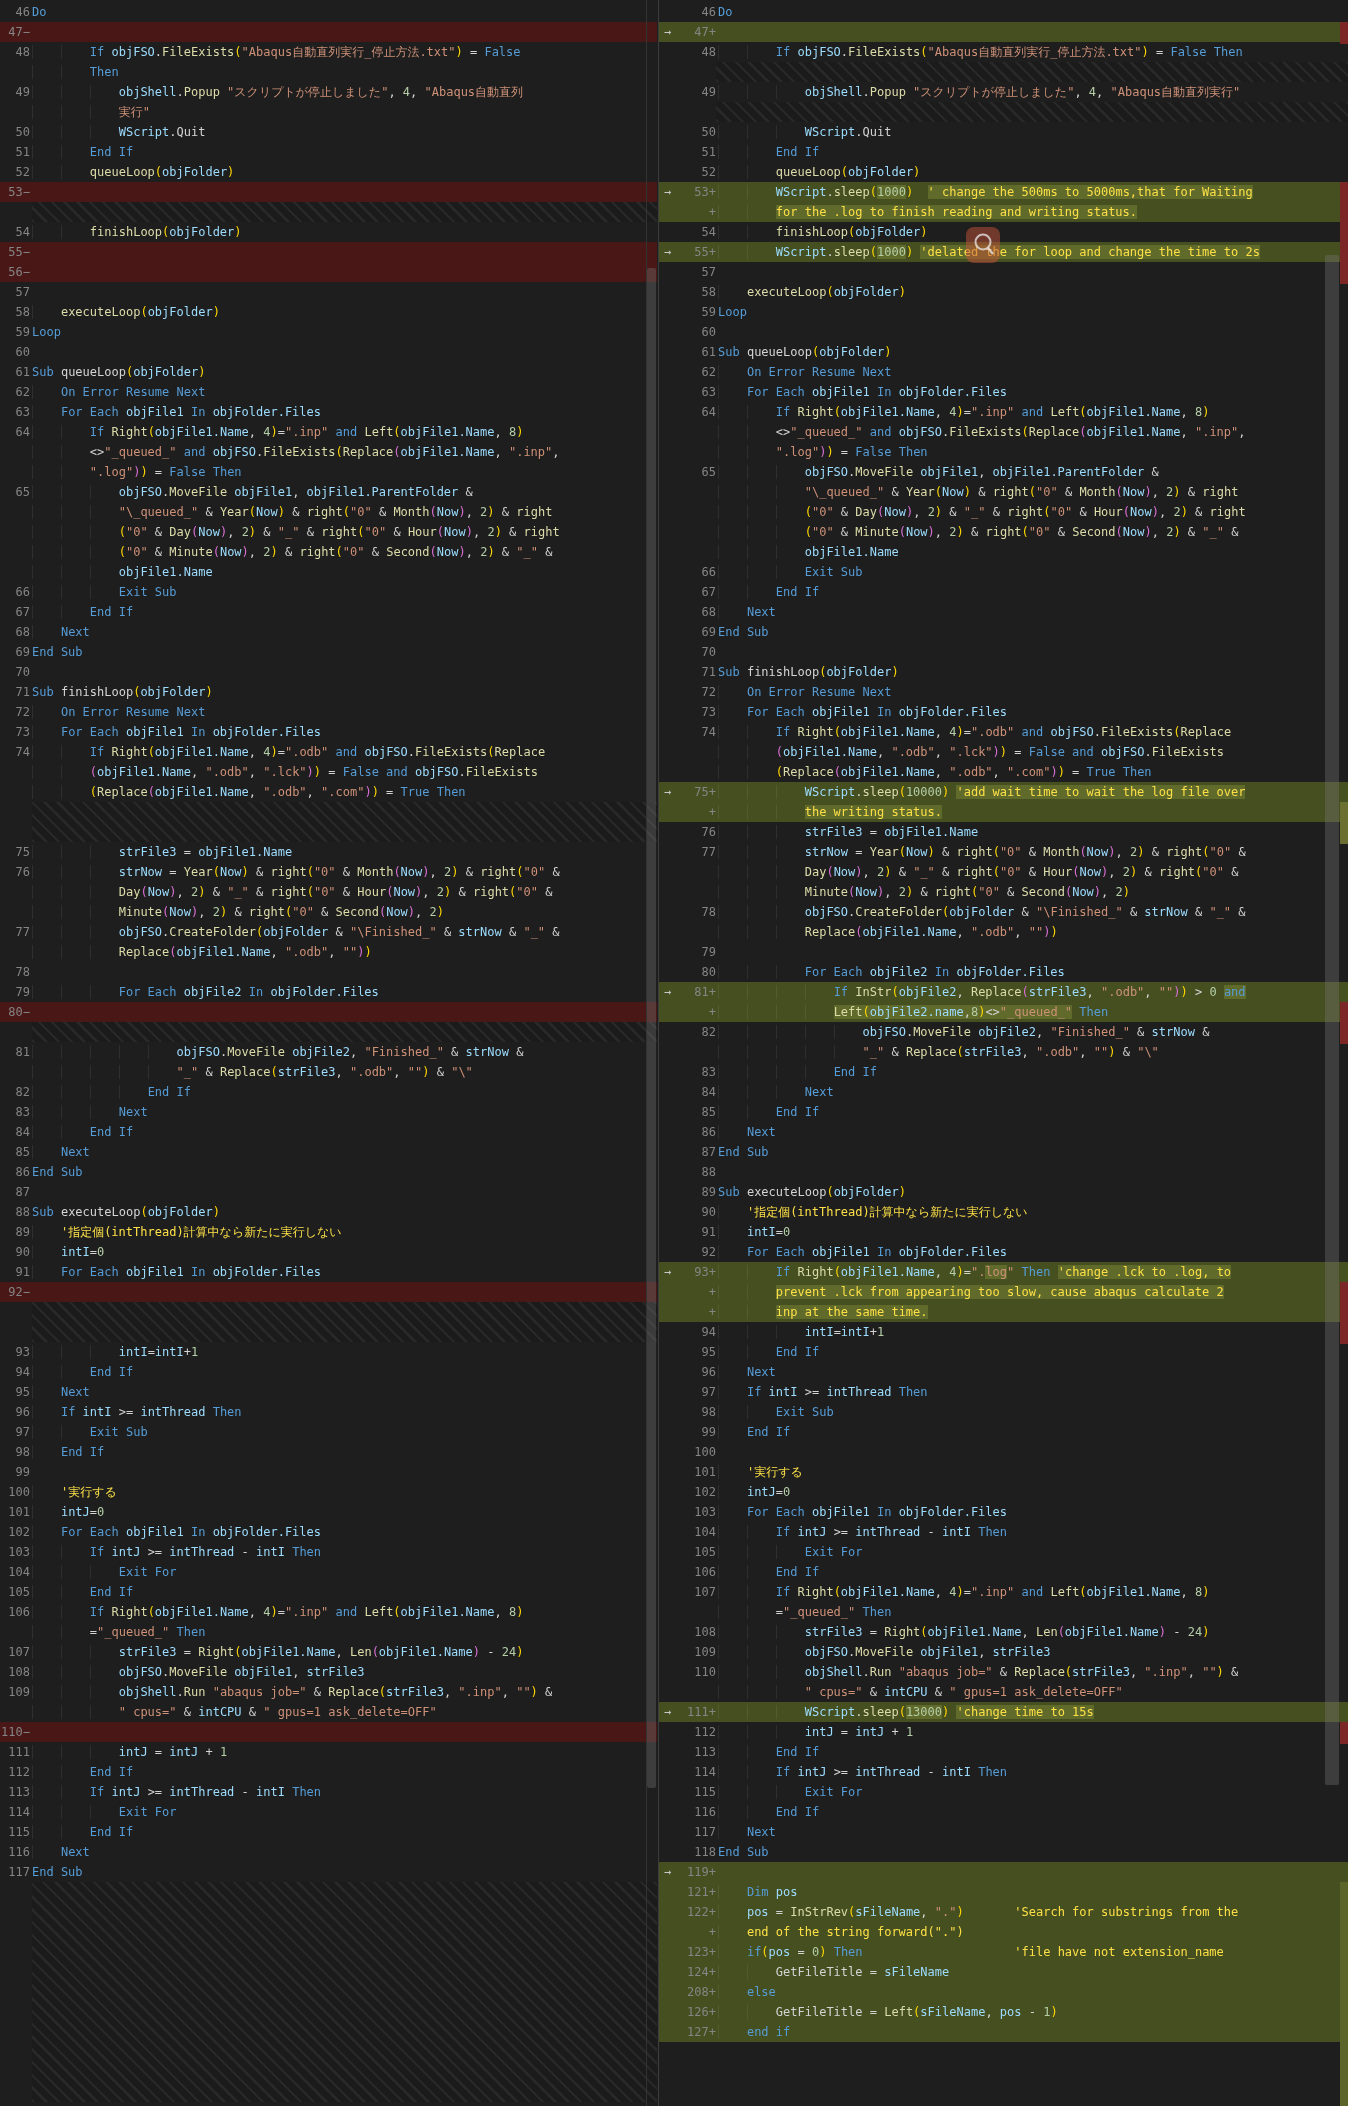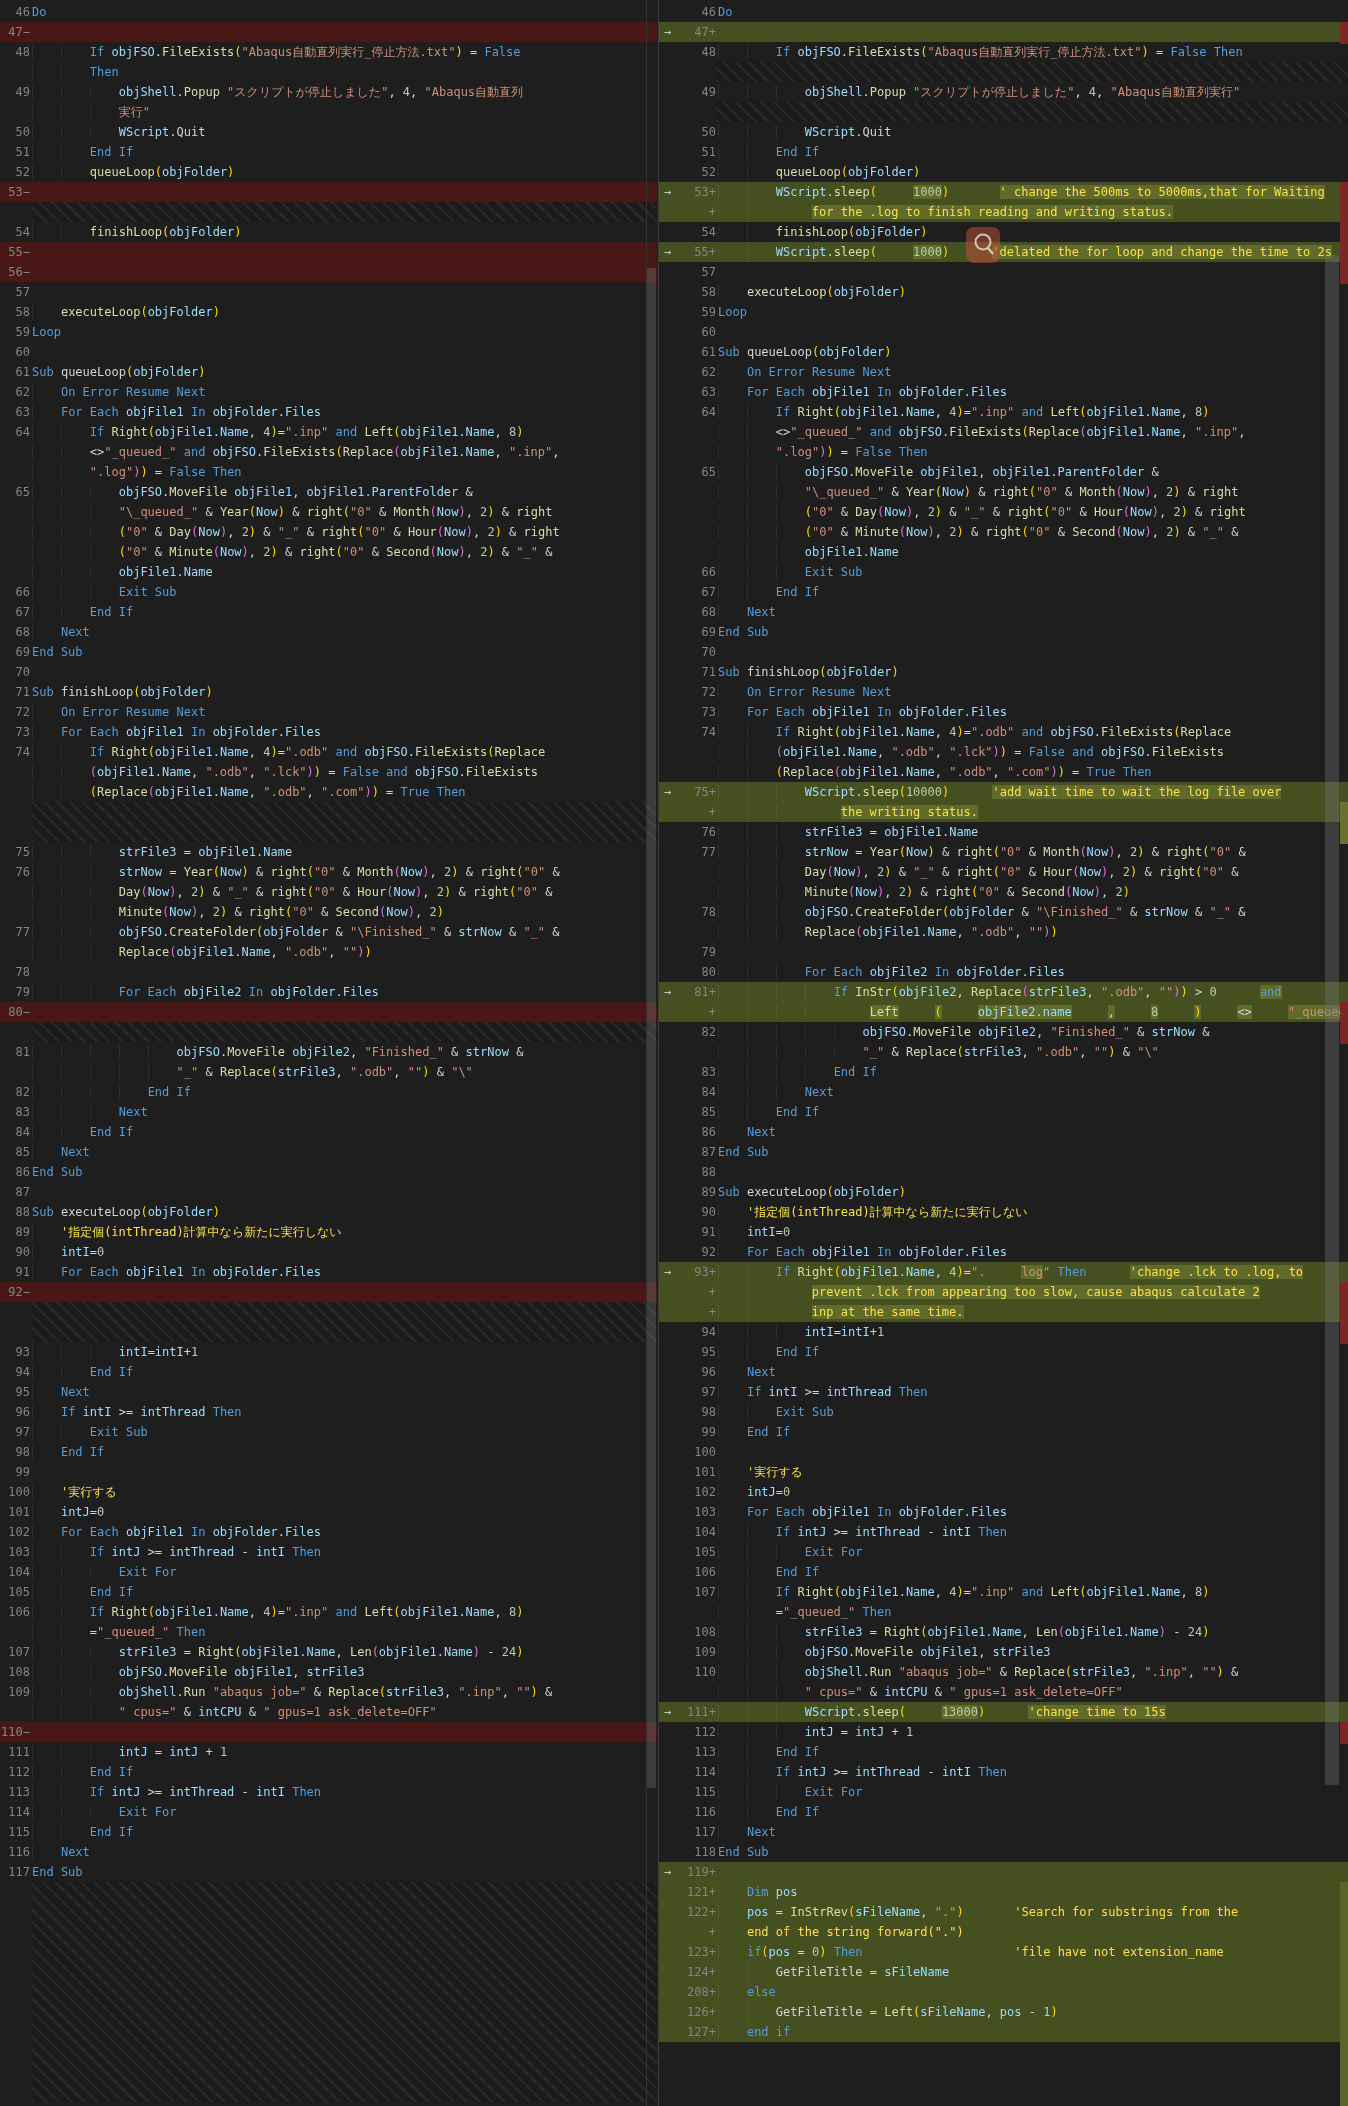--- a/index.html
+++ b/index.html
@@ -10,21 +10,21 @@
   #pane-left{left:0;width:657px;}
   #pane-right{left:658px;width:690px;border-left:1px solid #3c3c3c;box-sizing:border-box;}
   .row{display:flex;height:20px;white-space:pre;}
   .ln{flex:none;width:30px;text-align:right;color:#858585;padding-right:2px;}
   #pane-right .ln{width:40px;}
   .ar{flex:none;width:17px;text-align:center;color:#c8c8c8;}
   .cd{flex:1;white-space:pre;overflow:hidden;}
   .rm{background:#4a1717;flex-direction:column;}
   .rm .hl{background:#4c1d95;}
   .ad{background:#464f20;}
-  .ad .hl{background:#5f6a2b;margin-left:36px;}
+  .ad .hl{background:#5f6a2b;}
   .hatchblk{background:#1b1b1b;
     background-image:repeating-linear-gradient(45deg,rgba(255,255,255,0.06) 0 2.5px,transparent 2.5px 9px);}
   #pane-left .hatchblk{margin-left:32px;}
   #pane-right .hatchblk{margin-left:57px;}
   .iw{background:linear-gradient(90deg,rgba(255,255,255,0.07) 1px,transparent 1px);}
   .tk-k{color:#569cd6}.tk-f{color:#dcdcaa}.tk-v{color:#9cdcfe}.tk-s{color:#ce9178}
   .tk-n{color:#b5cea8}.tk-c{color:#fde047}.tk-o{color:#d4d4d4}
   .tk-g{color:#ffd700}.tk-m{color:#da70d6}
   .sbar{position:absolute;border-radius:2px;}
   .rmark{position:absolute;width:8px;right:0;}

